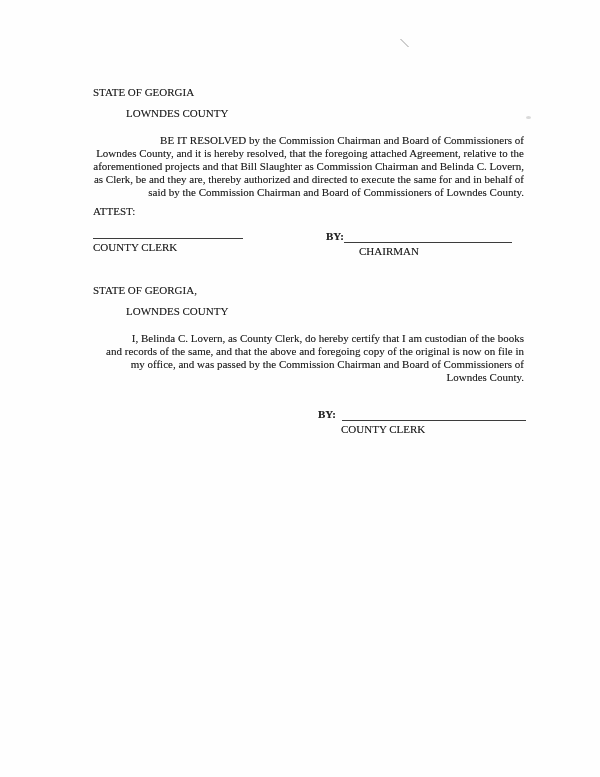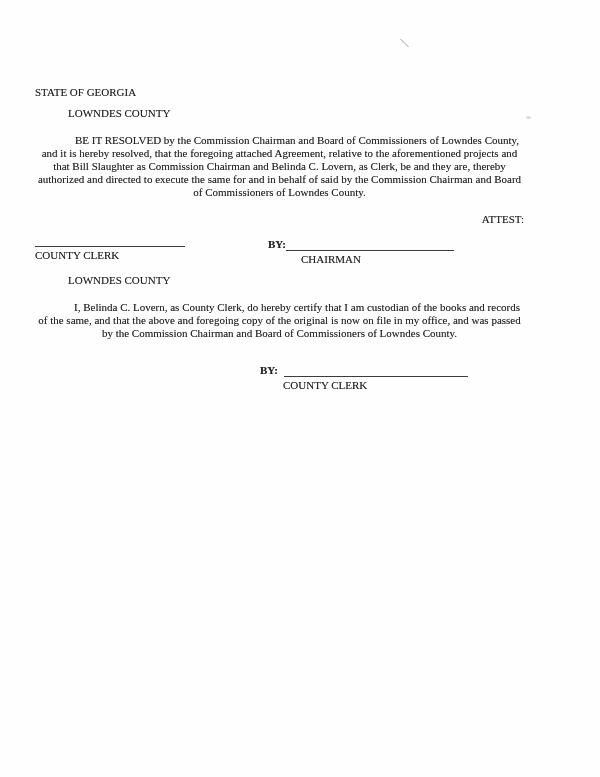--- a/index.html
+++ b/index.html
@@ -6,33 +6,33 @@
     margin: 0;
     padding: 0;
     background: #ffffff;
   }
   .page {
     position: relative;
     width: 600px;
     height: 777px;
     background: #fefefe;
     box-sizing: border-box;
-    padding: 86px 76px 0 35px;
+    padding: 86px 76px 0 93px;
     font-family: "Liberation Serif", "DejaVu Serif", serif;
     font-size: 11px;
     line-height: 13px;
     color: #222222;
     text-shadow: 0 0 0.4px rgba(40,40,40,0.45);
     overflow: hidden;
   }
   .line { white-space: nowrap; }
   .county-line { margin-top: 8px; margin-left: 33px; }
-  .para { margin: 14px 0 0 0; text-indent: 35px; text-align: center; }
+  .para { margin: 14px 0 0 0; text-indent: 35px; text-align: right; }
   .passed-line { margin-top: 13px; margin-left: 35px; }
-  .attest-line { margin-top: 14px; text-align: right; }
+  .attest-line { margin-top: 6px; }
   .sig-row {
     margin-top: 12px;
     display: flex;
     align-items: flex-start;
   }
   .sig-left { width: 150px; }
   .sig-right { margin-left: 83px; width: 186px; }
   .sig-line {
     display: block;
     height: 8px;
@@ -92,20 +92,21 @@
     </div>
     <div class="sig-right">
       <div class="by-row">
         <span class="by">BY:</span>
         <span class="sig-line"></span>
       </div>
       <div class="sig-label chairman">CHAIRMAN</div>
     </div>
   </div>
 
+  <div class="line state2-line">STATE OF GEORGIA,</div>
   <div class="line county-line">LOWNDES COUNTY</div>
 
   <p class="para">I, Belinda C. Lovern, as County Clerk, do hereby certify that I am custodian of the books and records of the same, and that the above and foregoing copy of the original is now on file in my office, and was passed by the Commission Chairman and Board of Commissioners of Lowndes County.</p>
 
 
   <div class="by-block">
     <div class="by-row">
       <span class="by">BY:</span>
       <span class="sig-line"></span>
     </div>

